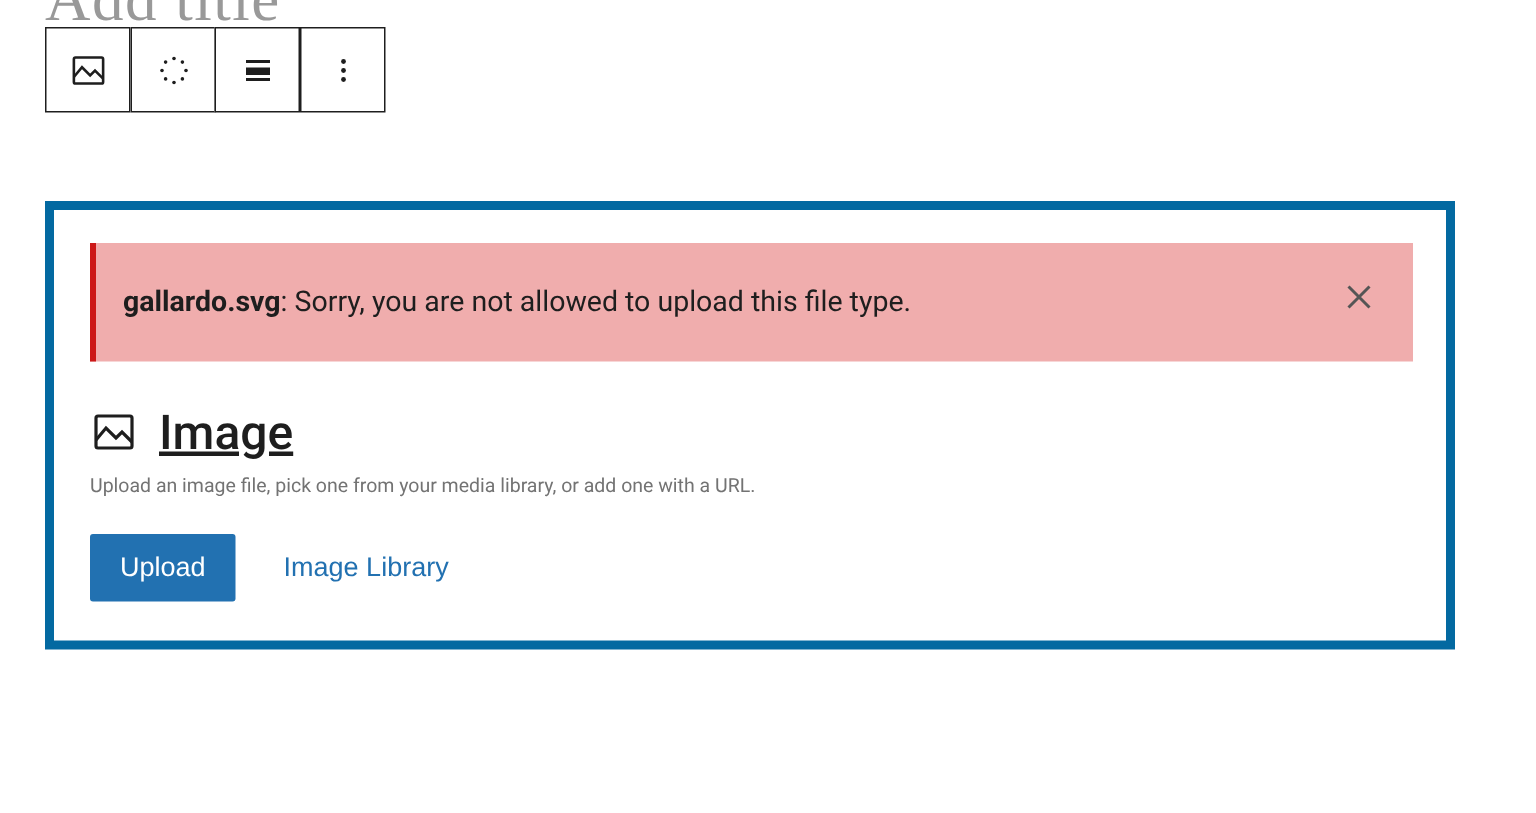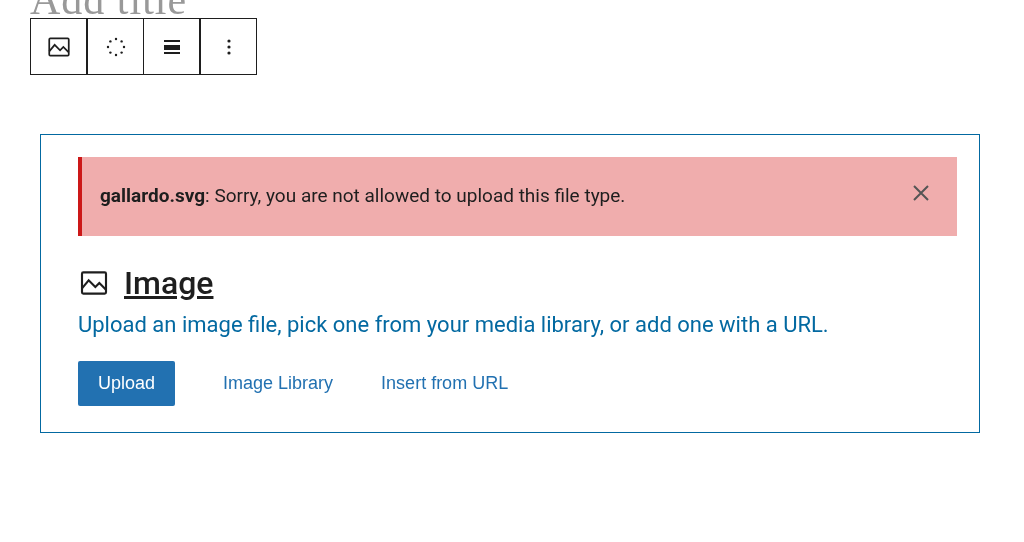--- a/index.html
+++ b/index.html
@@ -51,23 +51,22 @@
   .toolbar-btn:first-child { margin-left: 0; }
   .toolbar svg { display: block; }
 
   
   .block {
     position: absolute;
     top: 134px;
     left: 30px;
     width: 940px;
     box-sizing: border-box;
-    border: 1px solid #0369a1;
-    padding: 22px 22px 26px 37px;
-    margin-left: 10px;
+    border: 6px solid #0369a1;
+    padding: 22px 22px 26px 24px;
   }
 
   
   .notice {
     position: relative;
     background: #f0adad;
     border-left: 4px solid #cc1818;
     padding: 26px 50px 26px 18px;
     margin-bottom: 28px;
     font-size: 19px;
@@ -96,29 +95,29 @@
     gap: 14px;
     margin-bottom: 10px;
     text-decoration: underline;
   }
   .placeholder-icon svg { display: block; }
   .placeholder-title {
     font-size: 32px;
     font-weight: 500;
   }
   .placeholder-instruction {
-    font-size: 22px;
-    color: #0369a1;
+    font-size: 13px;
+    color: #737373;
     margin-bottom: 24px;
   }
 
   .actions {
     display: flex;
     align-items: center;
-    gap: 48px;
+    gap: 32px;
   }
   .btn-primary {
     background: #2271b1;
     color: #fff;
     border: none;
     font-size: 18px;
     padding: 12px 20px;
     cursor: pointer;
     border-radius: 2px;
   }
@@ -208,15 +207,14 @@
       </svg>
     </span>
     <span class="placeholder-title">Image</span>
   </div>
 
   <div class="placeholder-instruction">Upload an image file, pick one from your media library, or add one with a URL.</div>
 
   <div class="actions">
     <button class="btn-primary">Upload</button>
     <button class="btn-link">Image Library</button>
-    <button class="btn-link">Insert from URL</button>
   </div>
 </div>
 
 </body></html>

